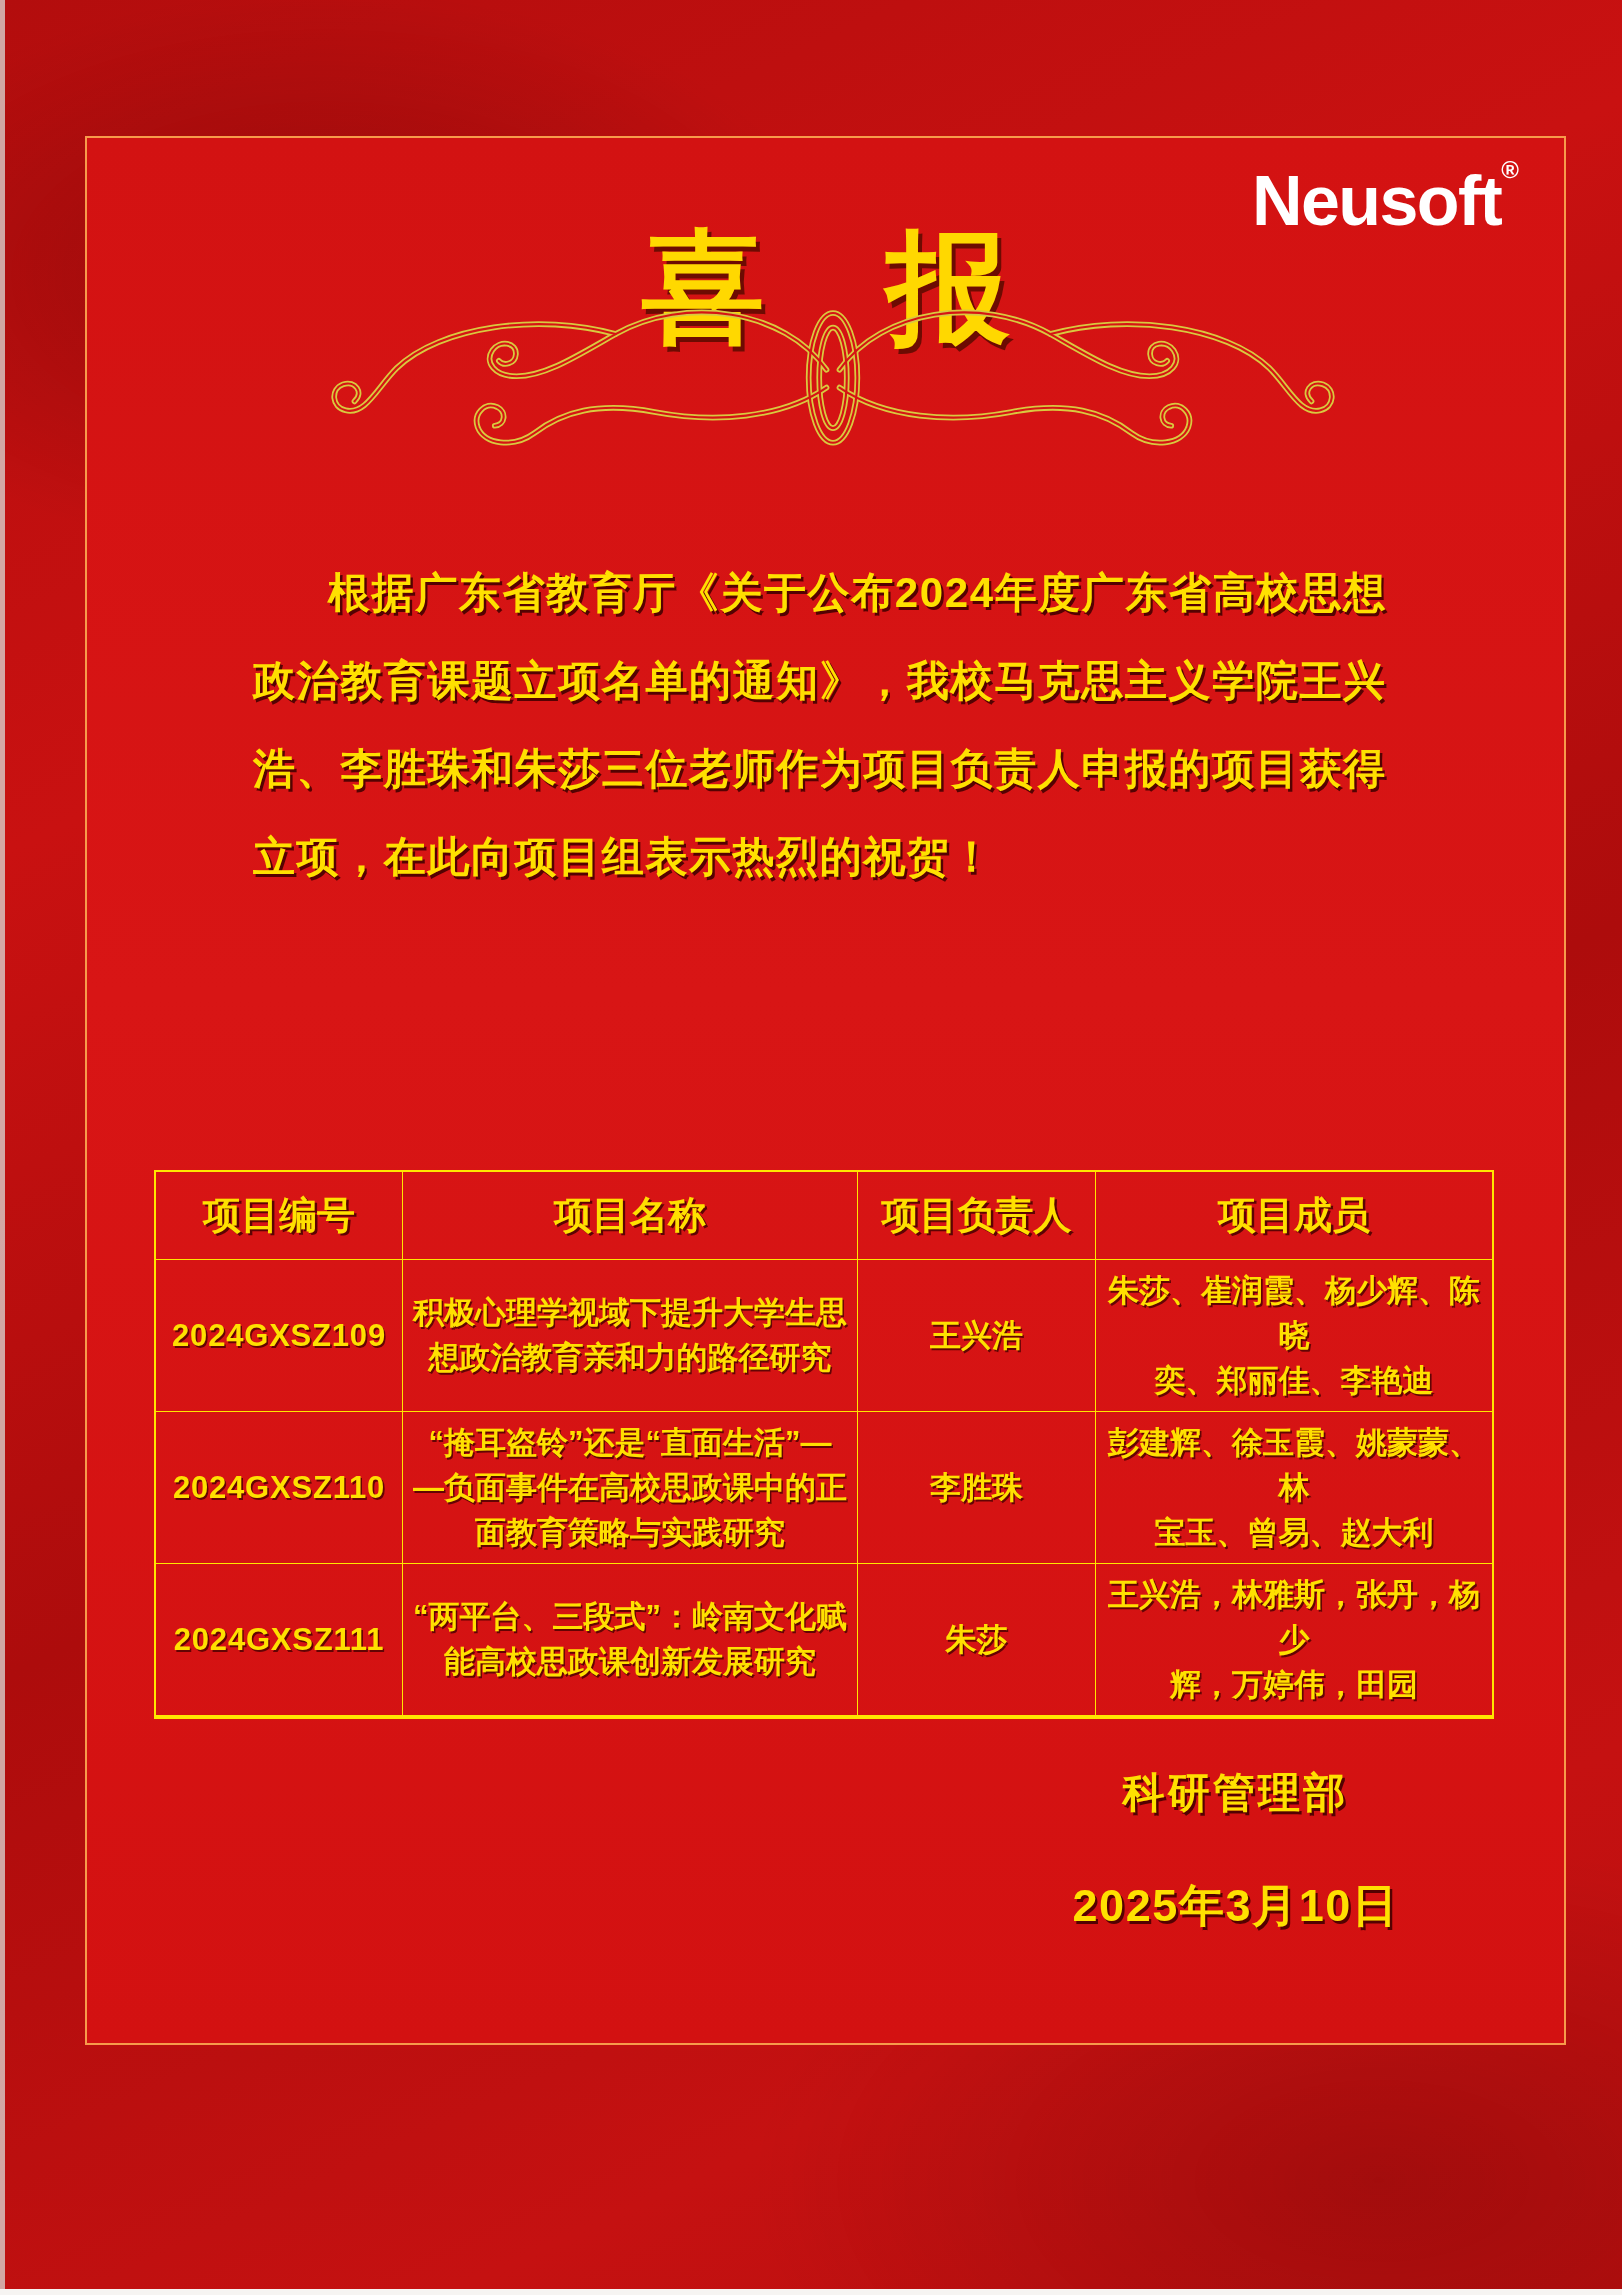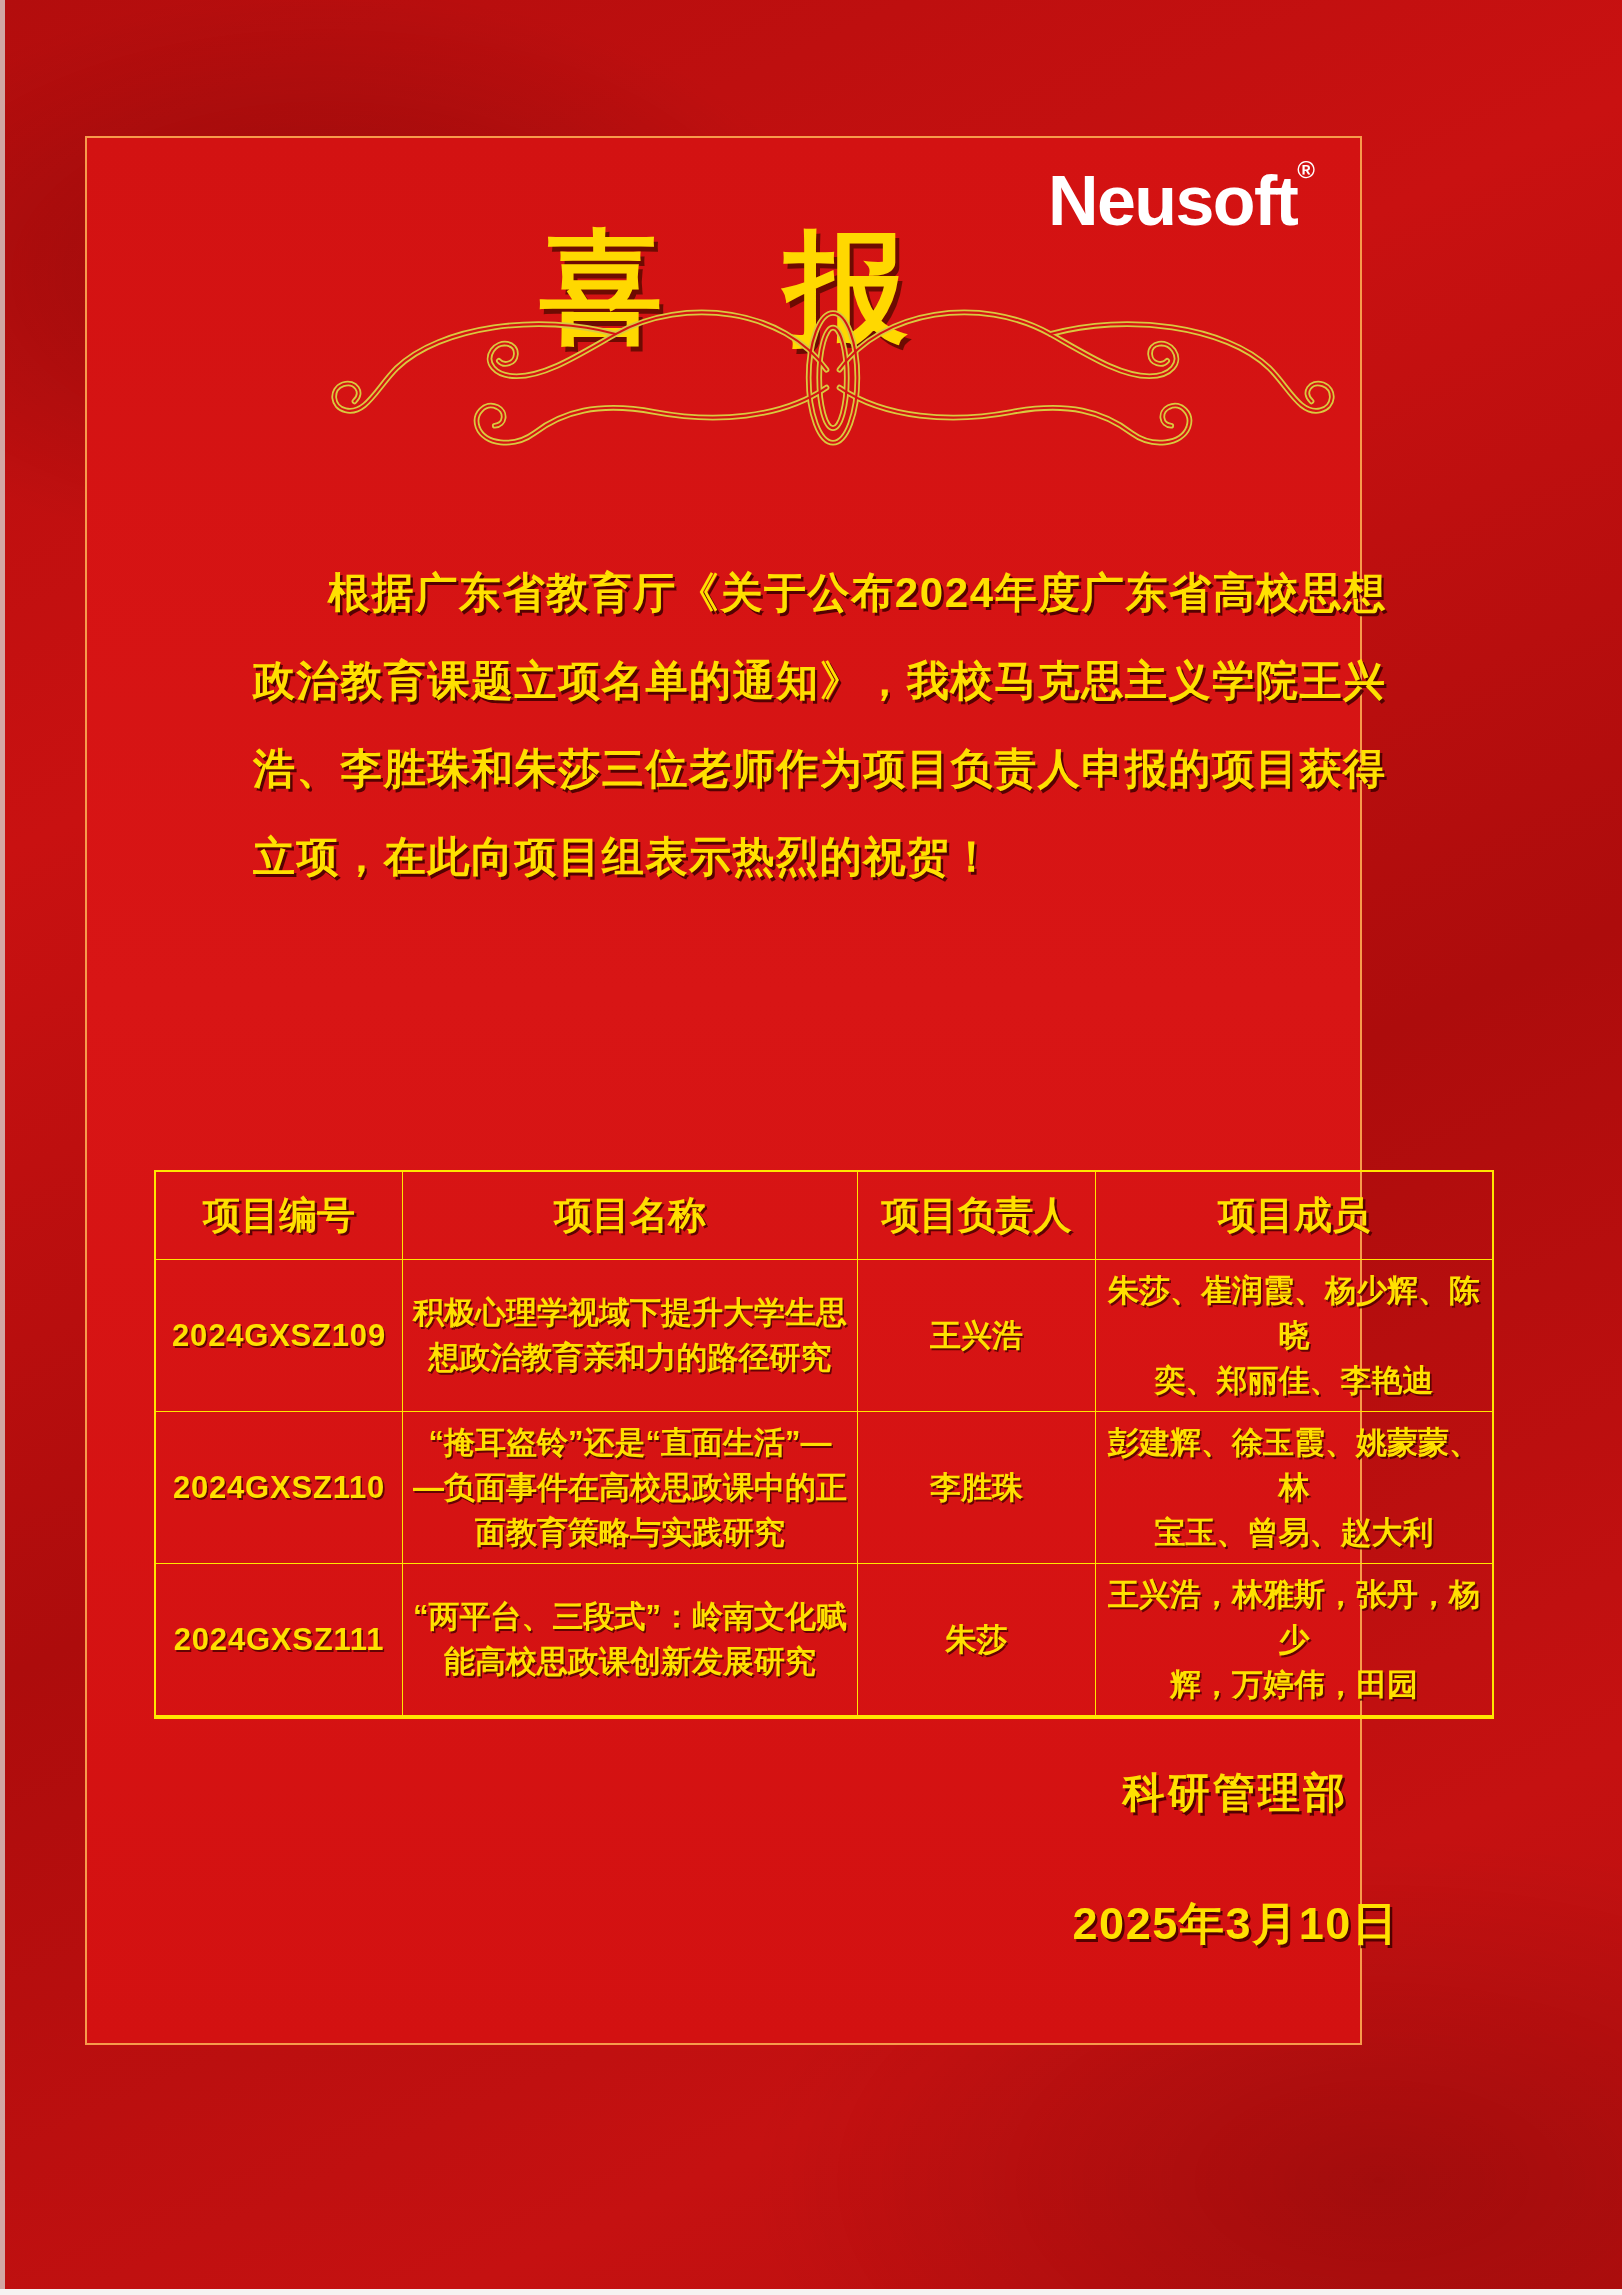--- a/index.html
+++ b/index.html
@@ -11,21 +11,21 @@
     background:
       radial-gradient(ellipse 730px 406px at 20% 12%, rgba(60,0,0,0.28), transparent 70%),
       radial-gradient(ellipse 893px 487px at 85% 95%, rgba(70,0,0,0.22), transparent 70%),
       linear-gradient(155deg,#b30d0d 0%,#c91111 28%,#ad0c0c 55%,#c51111 82%,#b80f0f 100%);
   }
   
   .edge-left{position:absolute;left:0;top:0;width:4.9px;height:100%;background:#d8cdc9;opacity:.8;}
   .edge-bottom{position:absolute;left:0;bottom:0;width:100%;height:6.5px;background:#f6f4f2;}
 
   .panel{
-    position:absolute;left:85px;top:136px;width:1277px;height:1909px;
+    position:absolute;left:85px;top:136px;width:1481px;height:1909px;
     background:linear-gradient(180deg,#d31212 0%,#d81515 45%,#d31111 100%);
     border:2.4px solid #f79b4b;
     box-sizing:border-box;
   }
 
   .logo{
     position:absolute;top:23px;right:45px;
     color:#ffffff;font-weight:bold;font-size:70px;letter-spacing:-1.6px;
     font-family:"Liberation Sans","DejaVu Sans",sans-serif;
   }
@@ -73,21 +73,21 @@
   }
   td.proj-id{font-size:31px;letter-spacing:0.8px;}
   tr.r1 td{height:88px;} tr.r2 td{height:127px;} tr.r3 td{height:85px;}
 
   .signature{
     position:absolute;left:905px;top:1627px;width:487px;
     text-align:center;color:#ffe000;font-weight:bold;
     text-shadow:2.4px 3.2px 0 rgba(70,0,0,.9);
   }
   .signature .dept{font-size:42px;letter-spacing:3.2px;}
-  .signature .date{font-size:45px;margin-top:73px;letter-spacing:1.6px;}
+  .signature .date{font-size:45px;margin-top:55px;letter-spacing:1.6px;}
 </style>
 </head>
 <body>
 
 <div class="edge-left"></div>
 <div class="edge-bottom"></div>
 
 <div class="panel">
 
   <div class="logo"><span>Neusoft</span><span class="reg">®</span></div>

